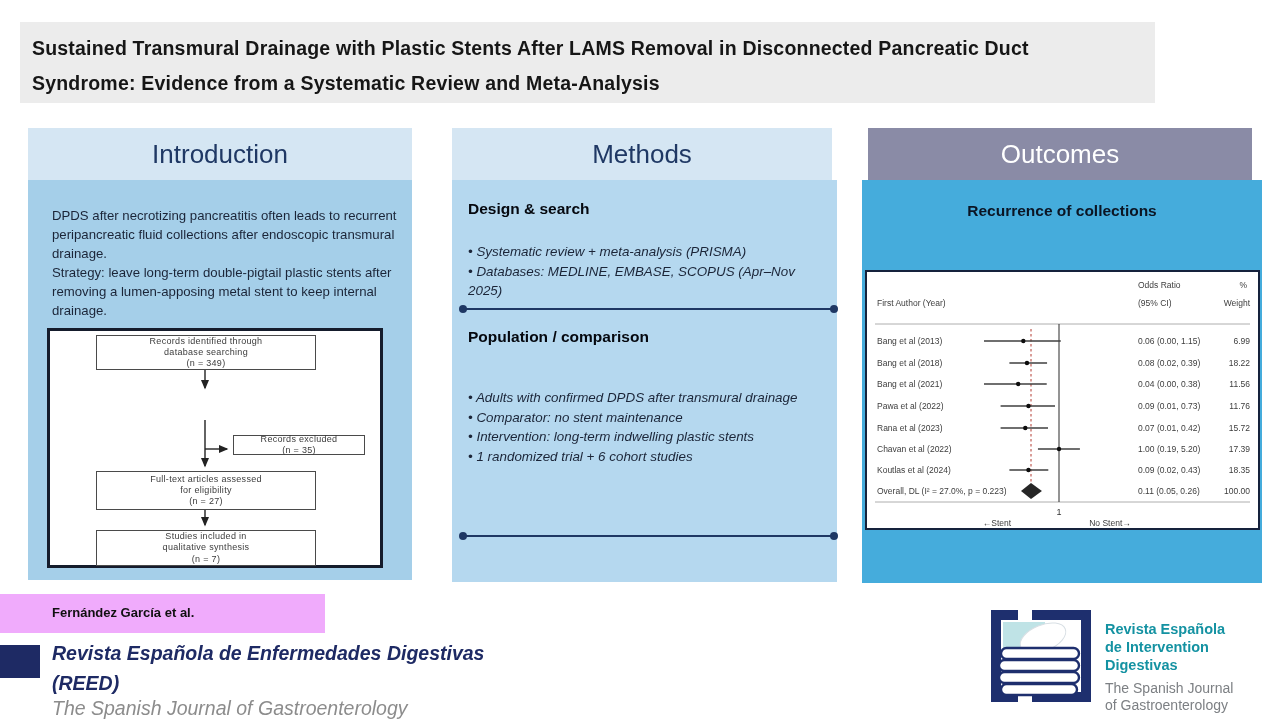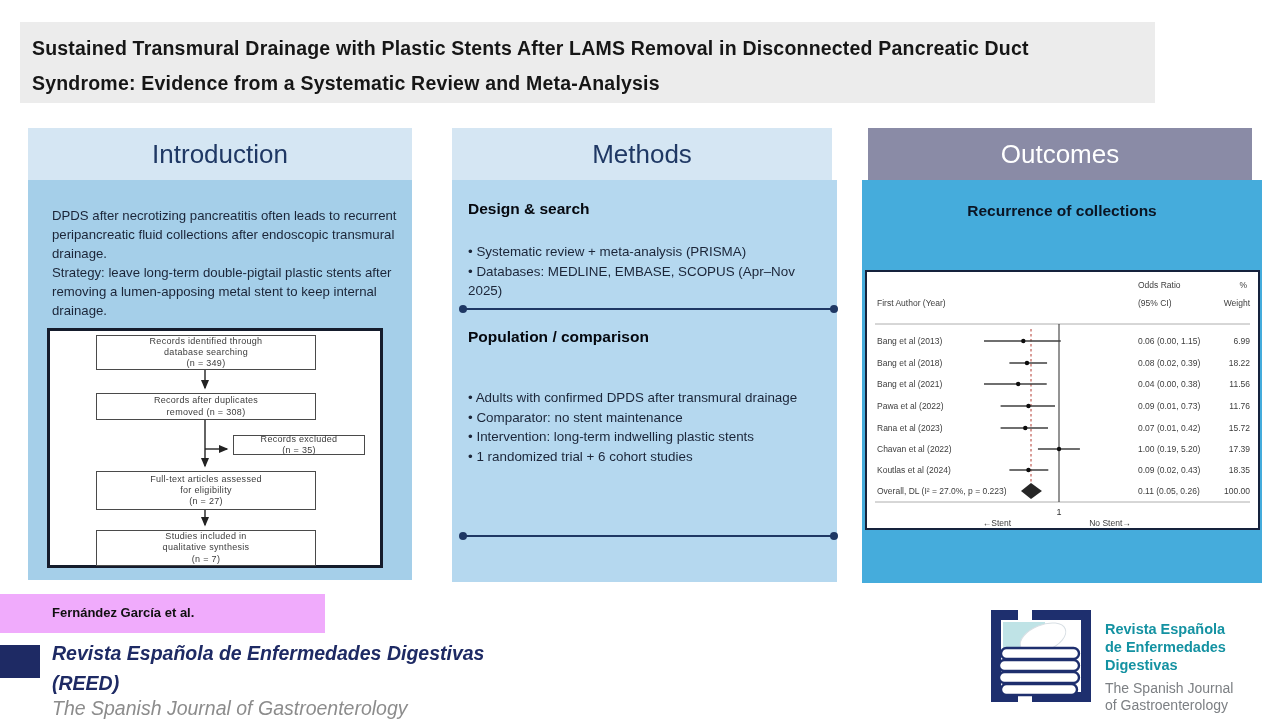--- a/index.html
+++ b/index.html
@@ -35,21 +35,21 @@
              white-space:pre-line;line-height:1.25;box-sizing:border-box;}
   .fb1{left:46px;top:4px;width:220px;height:35px;}
   .fb2{left:46px;top:62px;width:220px;height:27px;}
   .fb3{left:183px;top:104px;width:132px;height:20px;}
   .fb4{left:46px;top:140px;width:220px;height:39px;}
   .fb5{left:46px;top:199px;width:220px;height:36px;}
   .flow-arrows{position:absolute;left:0;top:0;}
 
   
   .m-heading{position:absolute;left:16px;font-size:15.5px;font-weight:bold;color:#05080f;margin:0;}
-  .m-bullets{position:absolute;left:16px;width:352px;font-size:13.4px;line-height:1.46;color:#1b2538;}
+  .m-bullets{position:absolute;left:16px;width:352px;font-size:13.4px;line-height:1.46;color:#1b2538;font-style:italic;}
   .m-bullets .bullet{white-space:pre-wrap;}
   .divider{position:absolute;left:10px;right:2px;height:2px;background:var(--navy);}
   .divider::before,.divider::after{content:"";position:absolute;top:-3px;width:8px;height:8px;border-radius:50%;
            background:var(--navy);}
   .divider::before{left:-3px;}
   .divider::after{right:-3px;}
   .div1{top:128px;} .div2{top:355px;}
 
   
   .outcomes-subtitle{position:absolute;left:0;top:22px;width:100%;text-align:center;font-size:15.5px;
@@ -103,22 +103,20 @@
           </marker>
         </defs>
         <line x1="155" y1="39" x2="155" y2="57" stroke="#222" stroke-width="1.4" marker-end="url(#ah)"></line>
         <line x1="155" y1="89" x2="155" y2="135" stroke="#222" stroke-width="1.4" marker-end="url(#ah)"></line>
         <line x1="155" y1="118" x2="177" y2="118" stroke="#222" stroke-width="1.4" marker-end="url(#ah)"></line>
         <line x1="155" y1="179" x2="155" y2="194" stroke="#222" stroke-width="1.4" marker-end="url(#ah)"></line>
       </svg>
       <div class="flow-node fb1">Records identified through
 database searching
 (n = 349)</div>
-      <div class="flow-node fb2">Records after duplicates
-removed (n = 308)</div>
       <div class="flow-node fb3">Records excluded
 (n = 35)</div>
       <div class="flow-node fb4">Full-text articles assessed
 for eligibility
 (n = 27)</div>
       <div class="flow-node fb5">Studies included in
 qualitative synthesis
 (n = 7)</div>
     </div>
   </div>
@@ -235,21 +233,21 @@
       </g>
       <g fill="#ffffff" stroke="#1e2f6e" stroke-width="2.4">
         <rect x="16" y="48" width="78" height="11" rx="5.5"></rect>
         <rect x="14" y="60" width="80" height="11" rx="5.5"></rect>
         <rect x="14" y="72" width="80" height="11" rx="5.5"></rect>
         <rect x="16" y="84" width="76" height="11" rx="5.5"></rect>
       </g>
     </svg>
     <div class="logo-text">
       <div class="logo-line-teal">Revista Española</div>
-      <div class="logo-line-teal">de Enfermedades Digestivas</div>
+      <div class="logo-line-teal">de Intervention Digestivas</div>
       <div class="logo-gray-block">
         <div class="logo-line-gray">The Spanish Journal</div>
         <div class="logo-line-gray">of Gastroenterology</div>
       </div>
     </div>
   </div>
 
 </div>
 
 </body></html>

